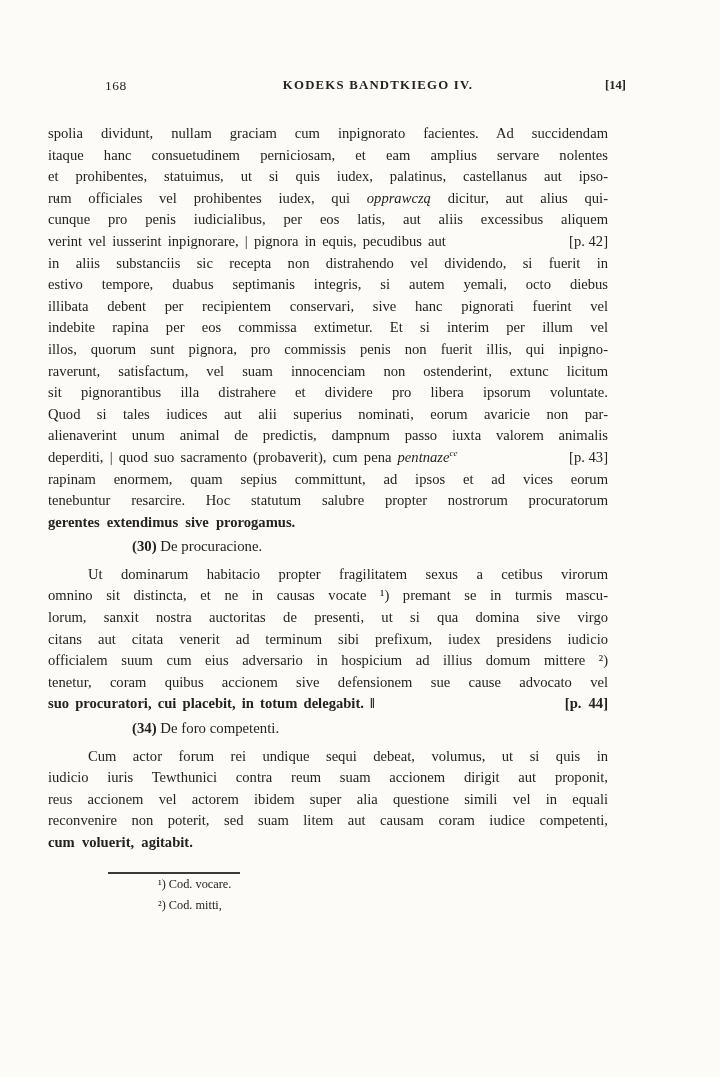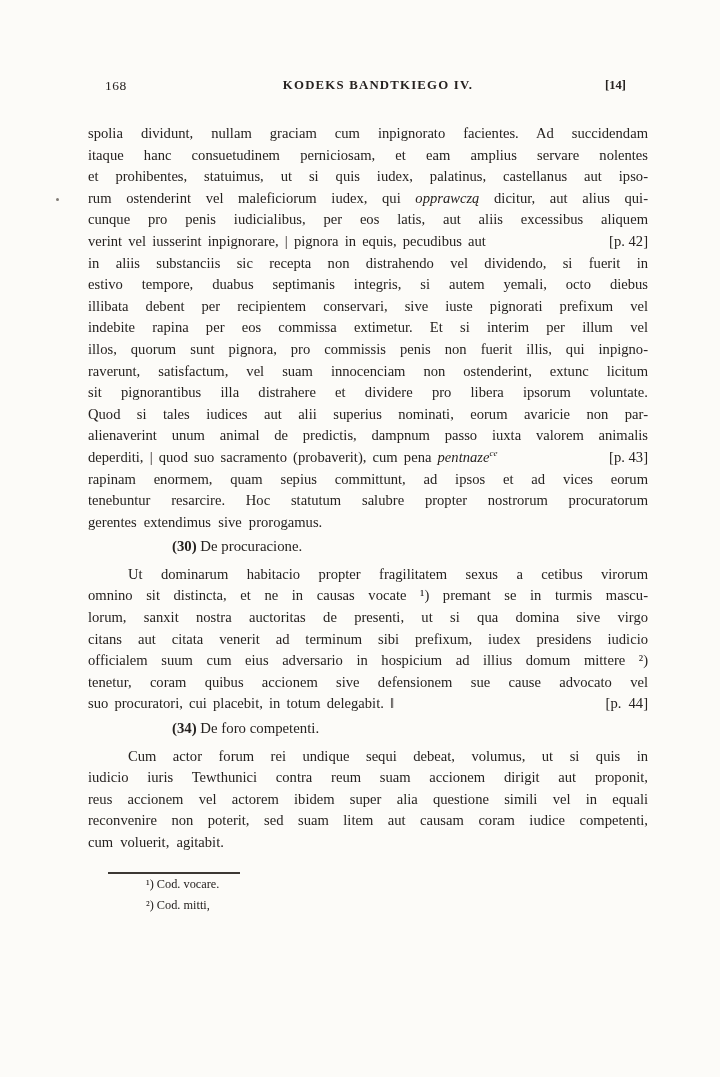--- a/index.html
+++ b/index.html
@@ -15,39 +15,39 @@
   
   .header { position: relative; margin: 78px 52px 8px 108px; height: 18px; }
   .page-number { position: absolute; left: -3px; top: 0; font-size: 13.5px; letter-spacing: .5px; }
   .running-title {
     position: absolute; left: 0; right: 20px; top: 0;
     text-align: center; font-size: 12.8px; font-weight: bold; letter-spacing: 1.2px;
   }
   .folio-marker { position: absolute; left: 497px; top: 0; font-size: 12.5px; font-weight: bold; }
 
   
-  .column { margin: 27px 52px 0 88px; width: 560px; }
+  .column { margin: 27px 52px 0 48px; width: 560px; }
   .line {
     font-size: 14.6px; line-height: 21.6px;
     text-align: justify; text-align-last: justify;
   }
   .line.indent { padding-left: 40px; }
-  .line.lastline { text-align-last: left; word-spacing: 3.5px; }
+  .line.lastline { text-align-last: left; word-spacing: 3.5px; font-weight: bold; }
   .line.split { display: flex; justify-content: space-between; text-align: right; }
   .split .lt { word-spacing: 2.5px; }
   .pagemark { white-space: nowrap; }
   .it { font-style: italic; }
   .bd { font-weight: bold; }
   .sup { font-size: 62%; vertical-align: super; line-height: 0; }
   .heading { font-size: 14.8px; line-height: 21.6px; margin: 3px 0 6px 84px; }
 
   
   .footnotes { margin-left: 108px; }
   .footnote-rule { width: 132px; height: 2px; background: #3c3834; margin-top: 18px; }
-  .footnote-line { margin-left: 38px; font-size: 12.3px; line-height: 21.5px; }
+  .footnote-line { margin-left: 50px; font-size: 12.3px; line-height: 21.5px; }
   .footnote-line:first-of-type { margin-top: 15px; }
 
   
   .speck { position: absolute; left: 56px; top: 120px; width: 3px; height: 3px;
            border-radius: 50%; background: #57504a; opacity: .75; }
 </style>
 </head>
 <body>
 
 <div class="page">
@@ -56,29 +56,29 @@
     <span class="page-number">168</span>
     <span class="running-title">KODEKS BANDTKIEGO IV.</span>
     <span class="folio-marker">[14]</span>
   </div>
 
   <div class="column" id="text-blocks">
       <div>
         <div class="line"><span>spolia dividunt, nullam graciam cum inpignorato facientes. Ad succidendam</span></div>
         <div class="line"><span>itaque hanc consuetudinem perniciosam, et eam amplius servare nolentes</span></div>
         <div class="line"><span>et prohibentes, statuimus, ut si quis iudex, palatinus, castellanus aut ipso-</span></div>
-        <div class="line"><span>rum ostenderint vel maleficiorum iudex, qui </span><span class="it">opprawczą</span><span> dicitur, aut alius qui-</span></div>
+        <div class="line"><span>rum officiales vel prohibentes iudex, qui </span><span class="it">opprawczą</span><span> dicitur, aut alius qui-</span></div>
         <div class="line"><span>cunque pro penis iudicialibus, per eos latis, aut aliis excessibus aliquem</span></div>
         <div class="line split">
           <span class="lt"><span>verint vel iusserint inpignorare, | pignora in equis, pecudibus aut</span></span>
           <span class="pagemark">[p. 42]</span>
         </div>
         <div class="line"><span>in aliis substanciis sic recepta non distrahendo vel dividendo, si fuerit in</span></div>
         <div class="line"><span>estivo tempore, duabus septimanis integris, si autem yemali, octo diebus</span></div>
-        <div class="line"><span>illibata debent per recipientem conservari, sive iuste pignorati prefixum vel</span></div>
+        <div class="line"><span>illibata debent per recipientem conservari, sive hanc pignorati fuerint vel</span></div>
         <div class="line"><span>indebite rapina per eos commissa extimetur. Et si interim per illum vel</span></div>
         <div class="line"><span>illos, quorum sunt pignora, pro commissis penis non fuerit illis, qui inpigno-</span></div>
         <div class="line"><span>raverunt, satisfactum, vel suam innocenciam non ostenderint, extunc licitum</span></div>
         <div class="line"><span>sit pignorantibus illa distrahere et dividere pro libera ipsorum voluntate.</span></div>
         <div class="line"><span>Quod si tales iudices aut alii superius nominati, eorum avaricie non par-</span></div>
         <div class="line"><span>alienaverint unum animal de predictis, dampnum passo iuxta valorem animalis</span></div>
         <div class="line split">
           <span class="lt"><span>deperditi, | quod suo sacramento (probaverit), cum pena </span><span class="it">pentnaze</span><span class="it sup">ce</span></span>
           <span class="pagemark">[p. 43]</span>
         </div>

